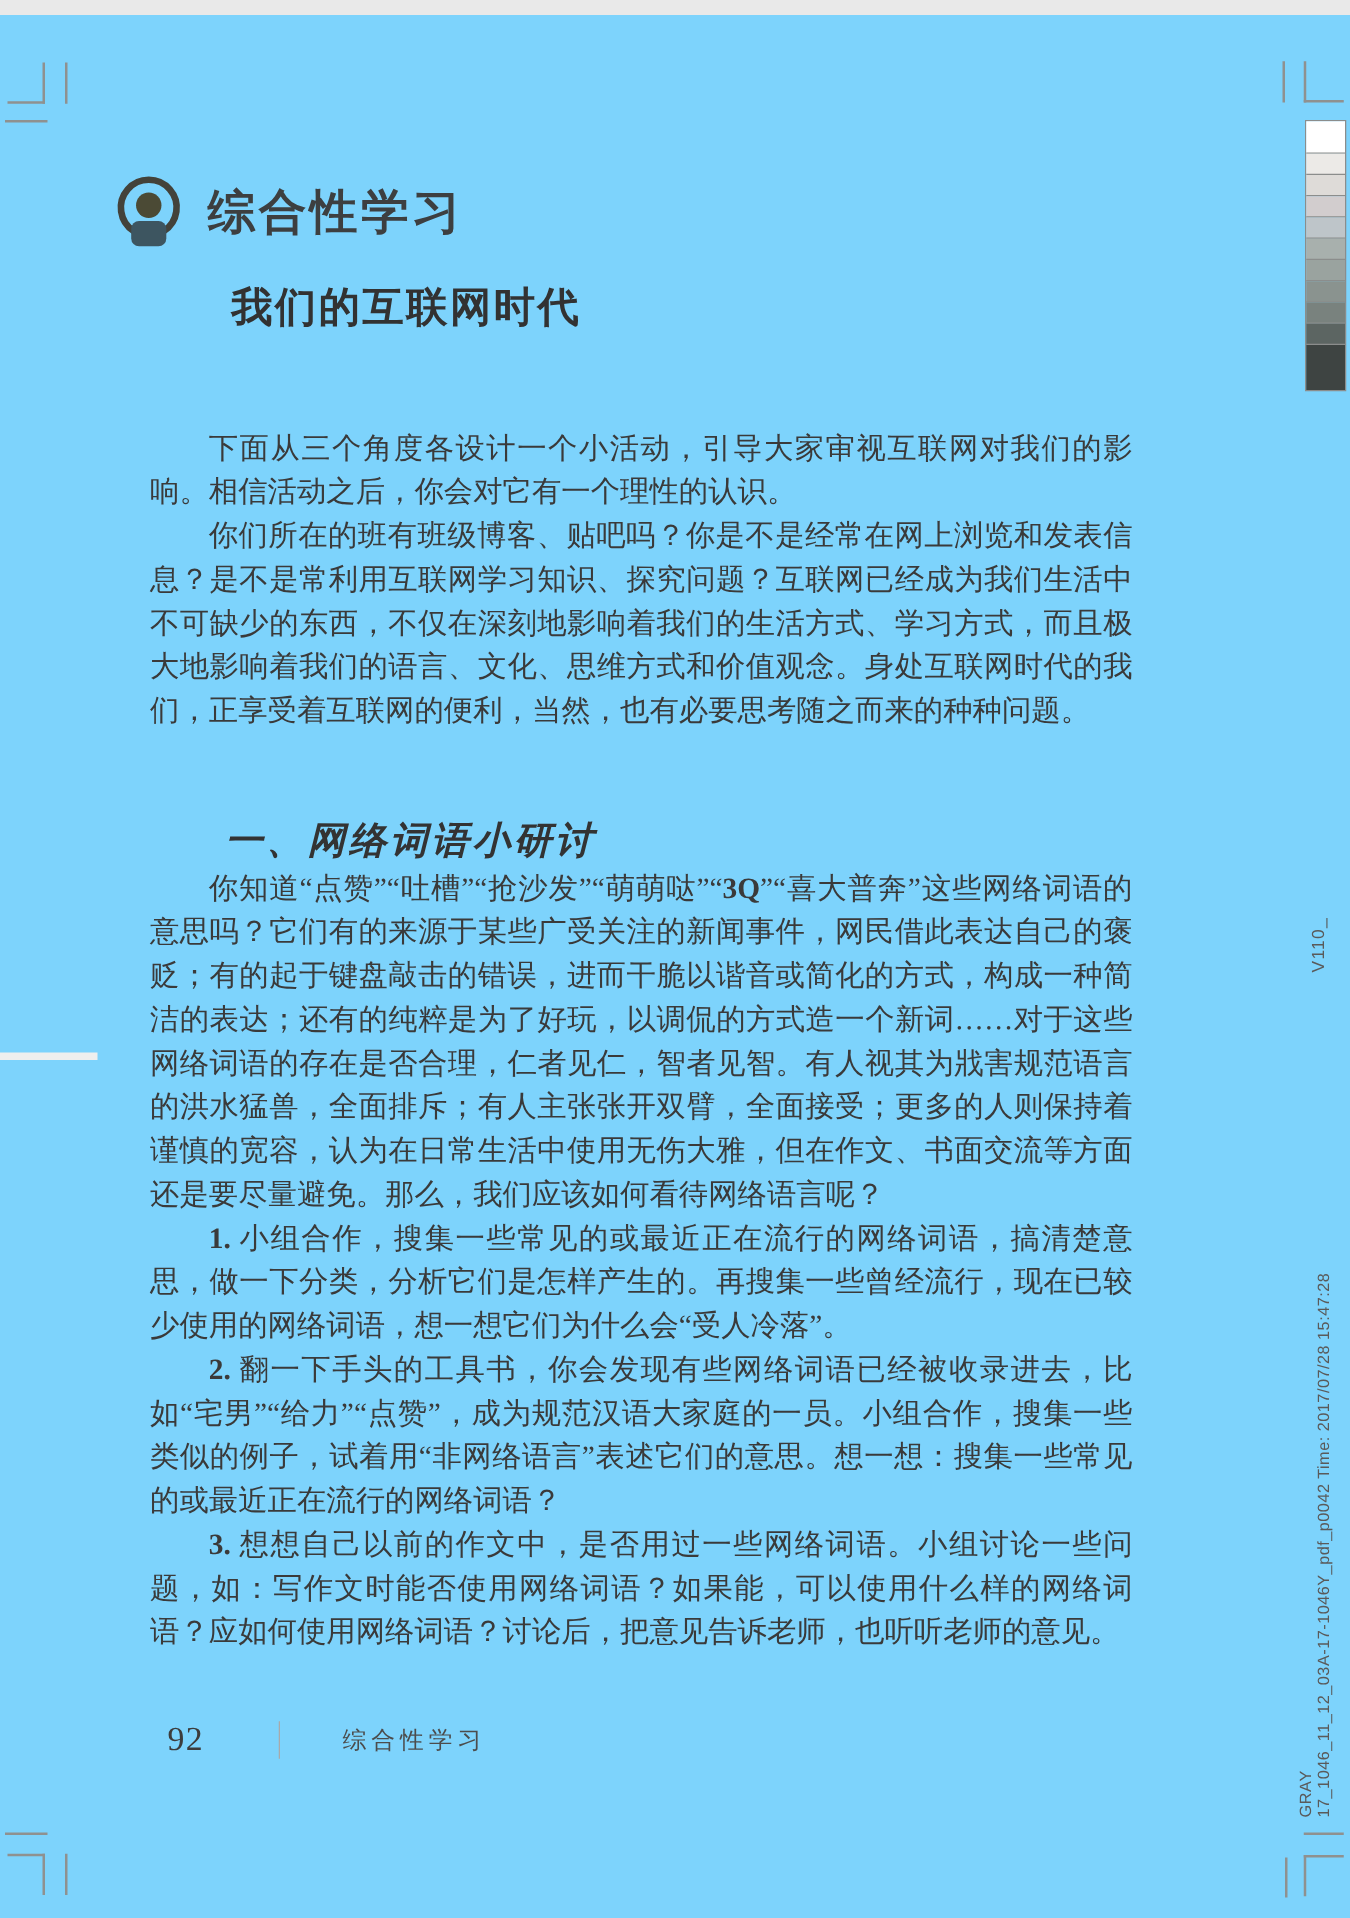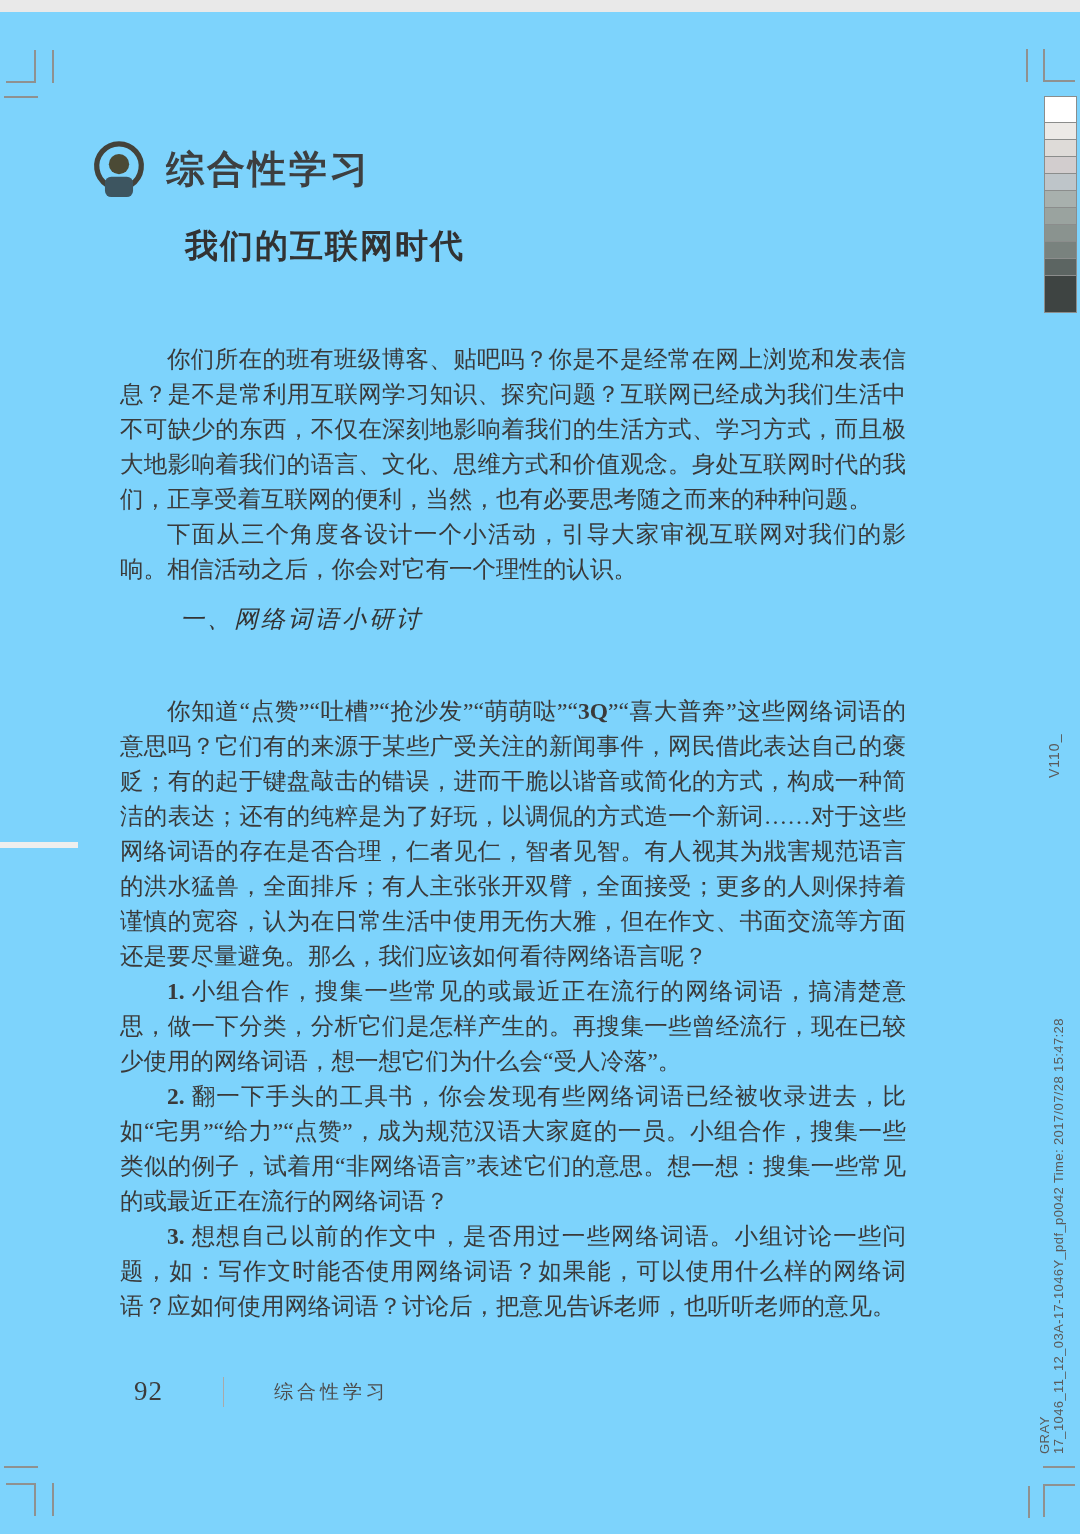--- a/index.html
+++ b/index.html
@@ -18,22 +18,22 @@
   .doc-title{
     position:absolute;left:185px;top:212px;
     font-size:33px;font-weight:bold;color:#323232;letter-spacing:2px;text-align:right;
   }
   
   .textblock{position:absolute;left:120px;width:786px;font-size:23.5px;line-height:35px;text-align:justify;}
   .textblock p{margin:0;text-indent:2em;}
   .intro-block{top:330px;}
   .main-block{top:682px;}
   .section-heading{
-    position:absolute;left:180px;top:591px;
-    font-size:24px;font-weight:normal;font-style:italic;
+    position:absolute;left:180px;top:640px;
+    font-size:30px;font-weight:bold;font-style:italic;
     letter-spacing:3px;color:#333;
   }
   .item-num{font-weight:bold;}
   .bold-term{font-weight:bold;}
   
   .footer{position:absolute;left:134px;top:1364px;display:flex;align-items:center;gap:32px;}
   .footer-page{font-size:27px;color:#3c3c3c;letter-spacing:1px;}
   .footer-divider{width:1px;height:30px;background:#a9a9a9;margin:0 18px 0 28px;}
   .footer-label{font-size:19px;color:#4c4c4c;letter-spacing:4px;}
   
@@ -106,22 +106,22 @@
         <circle cx="32" cy="27" r="10.5" fill="#4b4a35"></circle>
         <rect x="17.5" y="40" width="29" height="21" rx="6.5" fill="#3d5560"></rect>
       </svg>
     </span>
     <span class="header-label">综合性学习</span>
   </div>
 
   <div class="doc-title">我们的互联网时代</div>
 
   <div class="textblock intro-block">
+    <p>下面从三个角度各设计一个小活动，引导大家审视互联网对我们的影响。相信活动之后，你会对它有一个理性的认识。</p>
     <p>你们所在的班有班级博客、贴吧吗？你是不是经常在网上浏览和发表信息？是不是常利用互联网学习知识、探究问题？互联网已经成为我们生活中不可缺少的东西，不仅在深刻地影响着我们的生活方式、学习方式，而且极大地影响着我们的语言、文化、思维方式和价值观念。身处互联网时代的我们，正享受着互联网的便利，当然，也有必要思考随之而来的种种问题。</p>
-    <p>下面从三个角度各设计一个小活动，引导大家审视互联网对我们的影响。相信活动之后，你会对它有一个理性的认识。</p>
   </div>
 
   <div class="section-heading">一、网络词语小研讨</div>
 
   <div class="textblock main-block">
     <p><span>你知道“点赞”“吐槽”“抢沙发”“萌萌哒”“</span><span class="bold-term">3Q</span><span>”“喜大普奔”这些网络词语的意思吗？它们有的来源于某些广受关注的新闻事件，网民借此表达自己的褒贬；有的起于键盘敲击的错误，进而干脆以谐音或简化的方式，构成一种简洁的表达；还有的纯粹是为了好玩，以调侃的方式造一个新词……对于这些网络词语的存在是否合理，仁者见仁，智者见智。有人视其为戕害规范语言的洪水猛兽，全面排斥；有人主张张开双臂，全面接受；更多的人则保持着谨慎的宽容，认为在日常生活中使用无伤大雅，但在作文、书面交流等方面还是要尽量避免。那么，我们应该如何看待网络语言呢？</span></p>
     <p><span class="item-num">1.</span>&nbsp;<span>小组合作，搜集一些常见的或最近正在流行的网络词语，搞清楚意思，做一下分类，分析它们是怎样产生的。再搜集一些曾经流行，现在已较少使用的网络词语，想一想它们为什么会“受人冷落”。</span></p>
     <p><span class="item-num">2.</span>&nbsp;<span>翻一下手头的工具书，你会发现有些网络词语已经被收录进去，比如“宅男”“给力”“点赞”，成为规范汉语大家庭的一员。小组合作，搜集一些类似的例子，试着用“非网络语言”表述它们的意思。想一想：搜集一些常见的或最近正在流行的网络词语？</span></p>
     <p><span class="item-num">3.</span>&nbsp;<span>想想自己以前的作文中，是否用过一些网络词语。小组讨论一些问题，如：写作文时能否使用网络词语？如果能，可以使用什么样的网络词语？应如何使用网络词语？讨论后，把意见告诉老师，也听听老师的意见。</span></p>
   </div>

